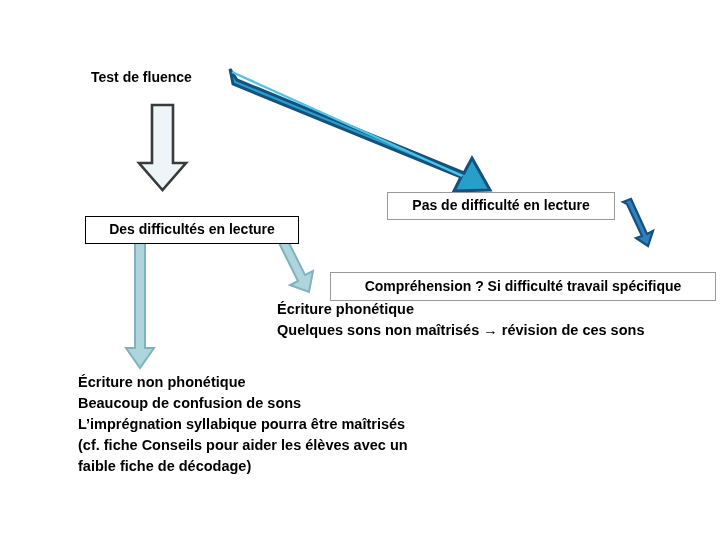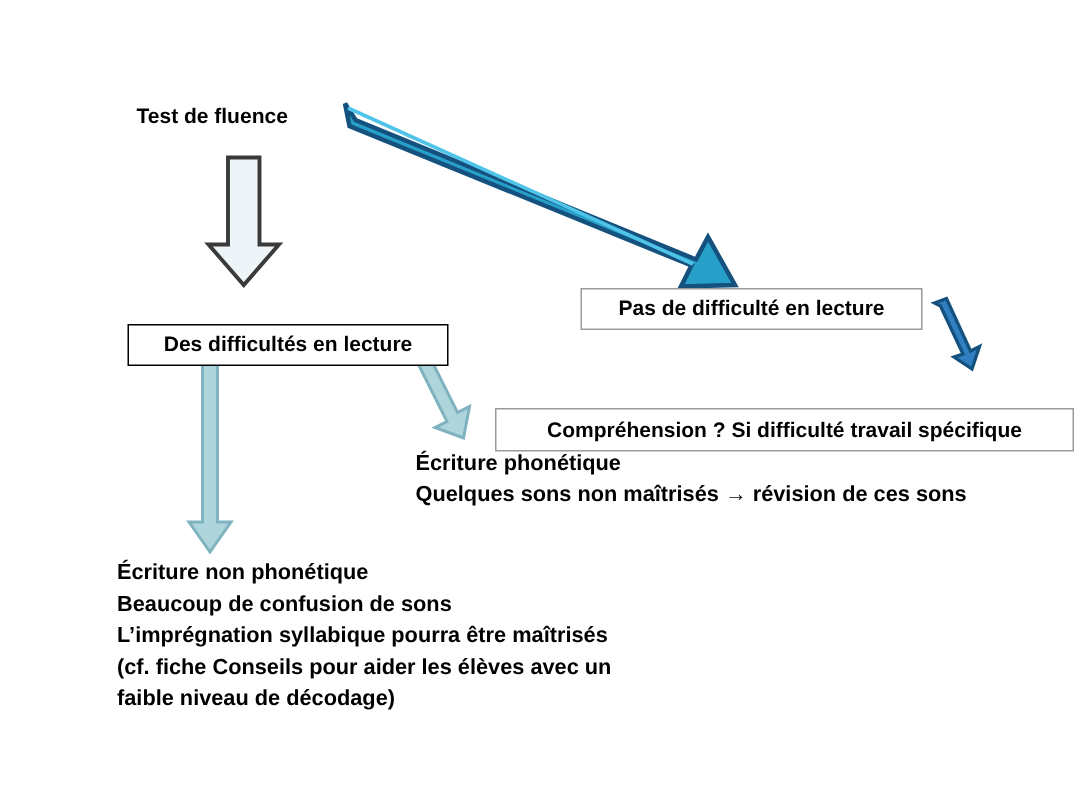--- a/index.html
+++ b/index.html
@@ -137,17 +137,17 @@
   <div class="textblock tb-phon">
     <div>Écriture phonétique</div>
     <div>Quelques sons non maîtrisés → révision de ces sons</div>
   </div>
 
   <div class="textblock tb-nonphon">
     <div>Écriture non phonétique</div>
     <div>Beaucoup de confusion de sons</div>
     <div>L’imprégnation syllabique pourra être maîtrisés</div>
     <div>(cf. fiche Conseils pour aider les élèves avec un</div>
-    <div>faible niveau de décodage)</div>
+    <div>faible fiche de décodage)</div>
   </div>
 
 
 </div>
 
 </body></html>

